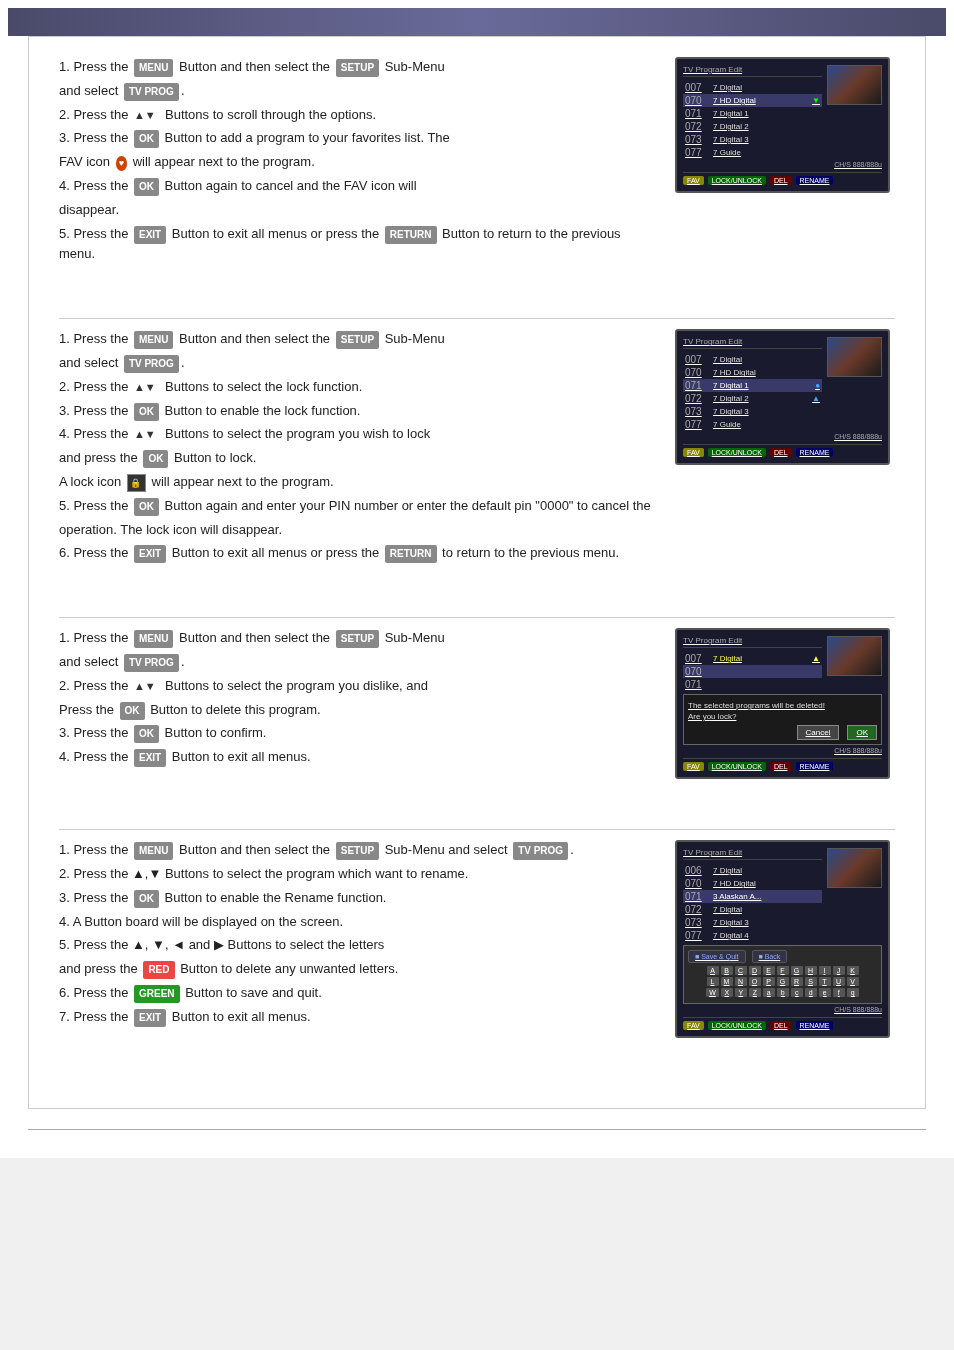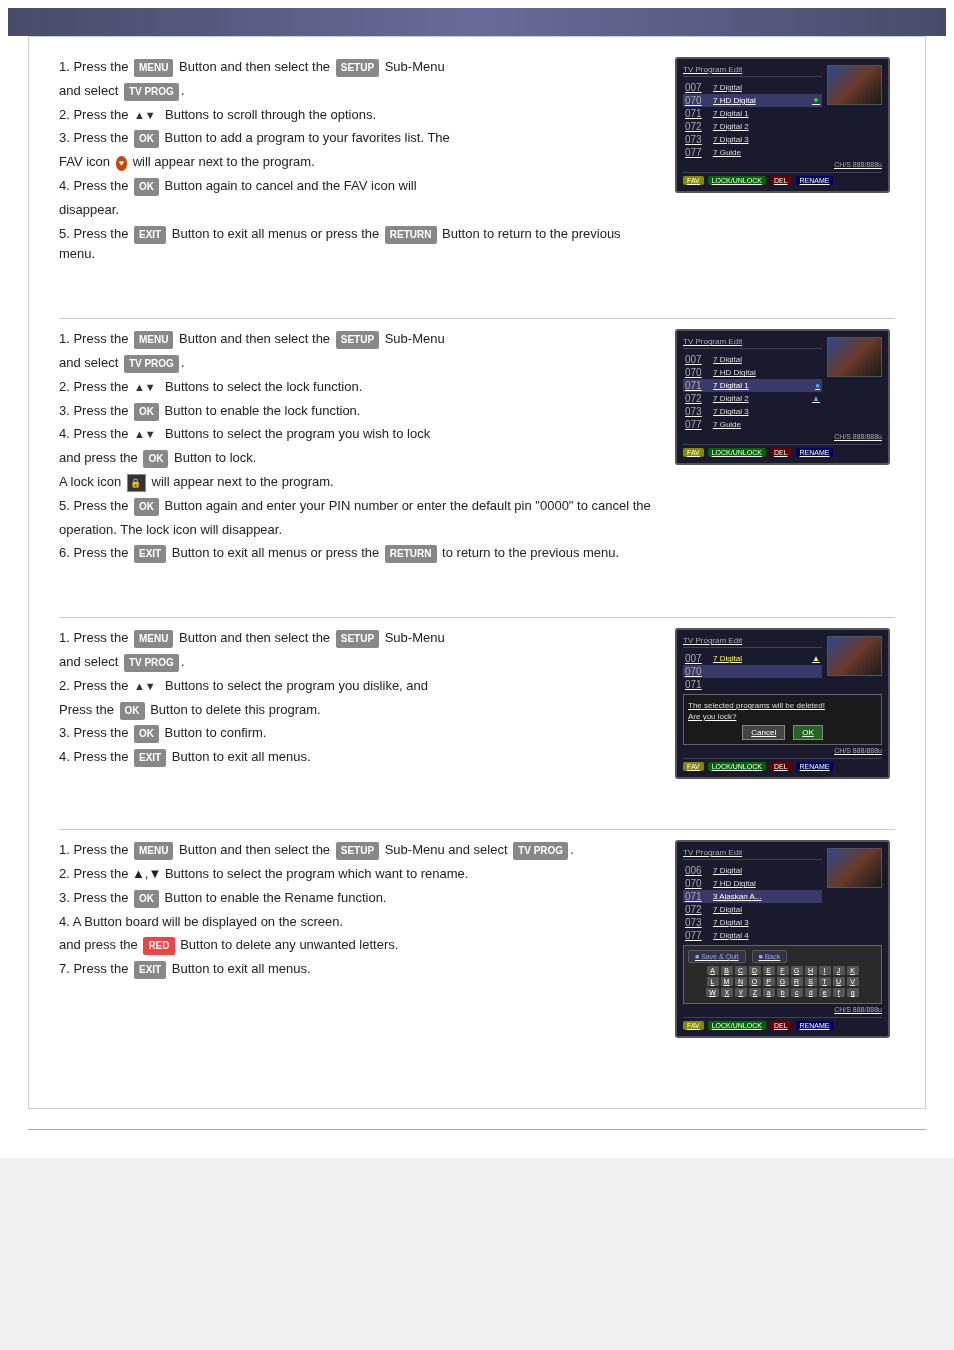--- a/index.html
+++ b/index.html
@@ -165,21 +165,21 @@
     }
     .tv-dialog-text {
       font-size: 8px;
       color: #ddd;
       margin: 2px 0;
     }
     .tv-dialog-btns {
       display: flex;
       gap: 8px;
       margin-top: 4px;
-      justify-content: center;
+      justify-content: flex-end;
     }
     .tv-dialog-btn {
       background: #444;
       color: #fff;
       font-size: 8px;
       padding: 2px 8px;
       border: 1px solid #888;
     }
     .tv-dialog-btn.ok { background: #226622; }
     .keyboard-area {
@@ -458,21 +458,27 @@
         <div class="para-line">
           2. Press the ▲,▼ Buttons to select the program which want to rename.
         </div>
         <div class="para-line">
           3. Press the <span class="inline-btn">OK</span> Button to enable the Rename function.
         </div>
         <div class="para-line">
           4. A Button board will be displayed on the screen.
         </div>
         <div class="para-line">
+          5. Press the ▲, ▼, ◄ and ▶ Buttons to select the letters
+        </div>
+        <div class="para-line">
           and press the <span class="inline-btn" style="background:#ef4444;">RED</span> Button to delete any unwanted letters.
+        </div>
+        <div class="para-line">
+          6. Press the <span class="inline-btn" style="background:#292;">GREEN</span> Button to save and quit.
         </div>
         <div class="para-line">
           7. Press the <span class="inline-btn">EXIT</span> Button to exit all menus.
         </div>
       </div>
       <div class="section-image">
         <div class="tv-screen">
           <div style="display:flex;">
             <div style="flex:1;">
               <div class="tv-title">TV Program Edit</div>

